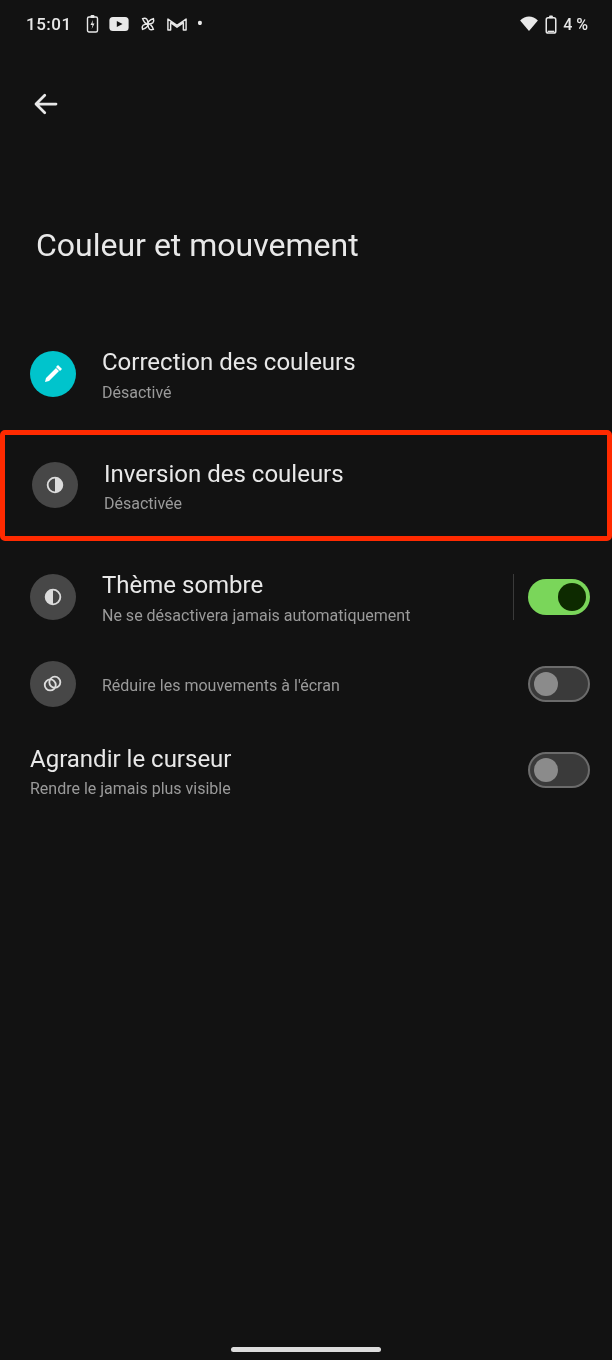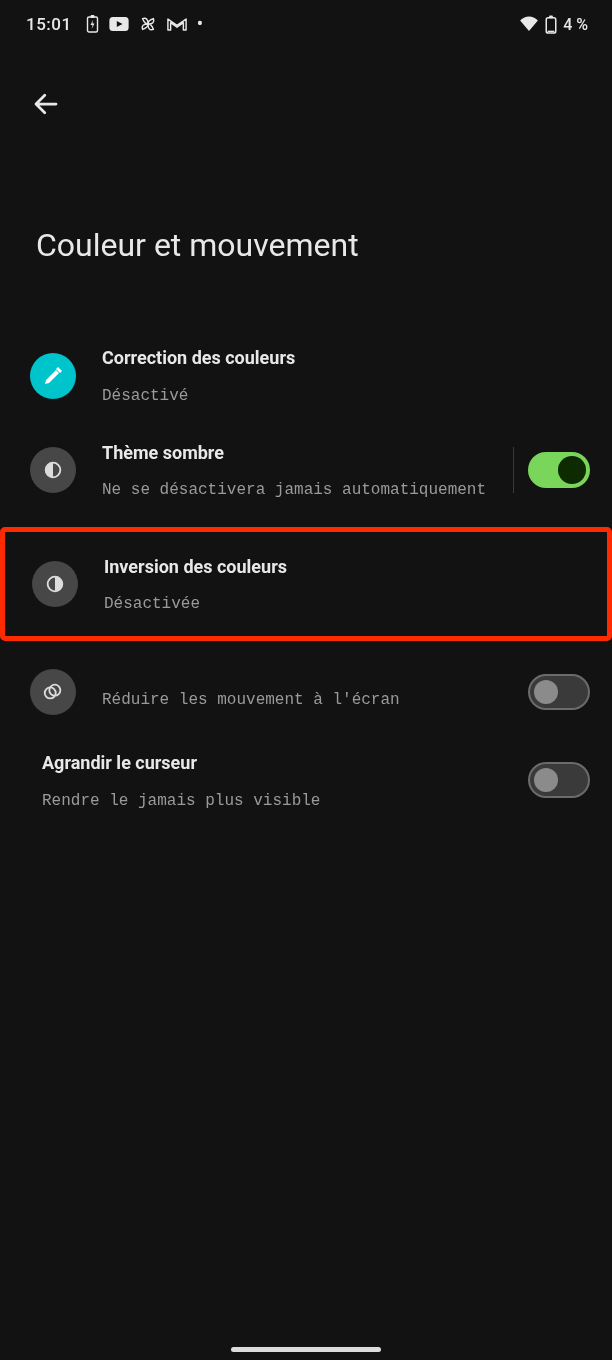--- a/index.html
+++ b/index.html
@@ -56,24 +56,24 @@
   .icon-circle {
     width: 46px; height: 46px;
     border-radius: 50%;
     display: flex; align-items: center; justify-content: center;
     flex-shrink: 0;
     margin-right: 26px;
   }
   .icon-teal { background: #00c4cc; }
   .icon-grey { background: #474747; }
   .row-text { flex: 1; min-width: 0; }
-  .row-title { font-size: 18px; color: #e8e8e8; line-height: 1.35; font-weight: 700;}
-  .row-sub { font-size: 16px; color: #9a9a9a; margin-top: 16px; font-family: Liberation Mono, monospace; }
+  .row-title { font-size: 24px; color: #e8e8e8; line-height: 1.35; font-weight: 400;}
+  .row-sub { font-size: 16px; color: #9a9a9a; margin-top: 4px; }
   .row.no-icon .row-text { margin-left: 0; }
-  .row.no-icon { padding-left: 42px; }
+  .row.no-icon { padding-left: 30px; }
   .divider-and-switch { display:flex; align-items:center; margin-left:10px; }
   .vdivider {
     width: 1px; height: 46px; background:#3a3a3a; margin-right: 14px;
   }
   .switch {
     width: 62px; height: 36px; border-radius: 18px; position: relative;
     display:inline-block; flex-shrink:0;
   }
   .switch .knob {
     position:absolute; top:4px; width:28px; height:28px; border-radius:50%;
@@ -153,61 +153,61 @@
       <svg width="24" height="24" viewBox="0 0 24 24">
           <path d="M17 3 L21 7 L19 9 L15 5 Z M15 6 L18 9 L8 19 L4 20 L5 16 Z" fill="#fff"></path>
         </svg>
     </div>
     <div class="row-text">
       <div class="row-title">Correction des couleurs</div>
       <div class="row-sub">Désactivé</div>
     </div>
   </div>
 
+  <div class="row highlighted">
+    <div class="icon-circle icon-grey">
+      <svg width="22" height="22" viewBox="0 0 24 24">
+          <circle cx="12" cy="12" r="8" fill="none" stroke="#dcdcdc" stroke-width="2"></circle>
+          <path d="M12 4 A8 8 0 0 1 12 20 Z" fill="#dcdcdc"></path>
+        </svg>
+    </div>
+    <div class="row-text">
+      <div class="row-title">Inversion des couleurs</div>
+      <div class="row-sub">Désactivée</div>
+    </div>
+  </div>
+
   <div class="row">
     <div class="icon-circle icon-grey">
       <svg width="22" height="22" viewBox="0 0 24 24">
           <circle cx="12" cy="12" r="8" fill="none" stroke="#dcdcdc" stroke-width="2"></circle>
           <path d="M12 4 A8 8 0 0 0 12 20 Z" fill="#dcdcdc"></path>
         </svg>
     </div>
     <div class="row-text">
       <div class="row-title">Thème sombre</div>
       <div class="row-sub">Ne se désactivera jamais automatiquement</div>
     </div>
     <div class="divider-and-switch">
       <div class="vdivider"></div>
       <div class="switch on">
           <div class="knob"></div>
         </div>
     </div>
   </div>
 
-  <div class="row highlighted">
-    <div class="icon-circle icon-grey">
-      <svg width="22" height="22" viewBox="0 0 24 24">
-          <circle cx="12" cy="12" r="8" fill="none" stroke="#dcdcdc" stroke-width="2"></circle>
-          <path d="M12 4 A8 8 0 0 1 12 20 Z" fill="#dcdcdc"></path>
-        </svg>
-    </div>
-    <div class="row-text">
-      <div class="row-title">Inversion des couleurs</div>
-      <div class="row-sub">Désactivée</div>
-    </div>
-  </div>
-
   <div class="row">
     <div class="icon-circle icon-grey">
       <svg width="22" height="22" viewBox="0 0 24 24">
           <circle cx="9" cy="13" r="6" fill="none" stroke="#dcdcdc" stroke-width="2"></circle>
           <circle cx="14" cy="10" r="6" fill="none" stroke="#dcdcdc" stroke-width="2"></circle>
         </svg>
     </div>
     <div class="row-text">
-      <div class="row-sub">Réduire les mouvement à l'écran</div>
+      <div class="row-sub">Réduire les mouvements à l'écran</div>
     </div>
     <div class="switch off">
         <div class="knob"></div>
       </div>
   </div>
 
   <div class="row no-icon">
     <div class="row-text">
       <div class="row-title">Agrandir le curseur</div>
       <div class="row-sub">Rendre le jamais plus visible</div>

